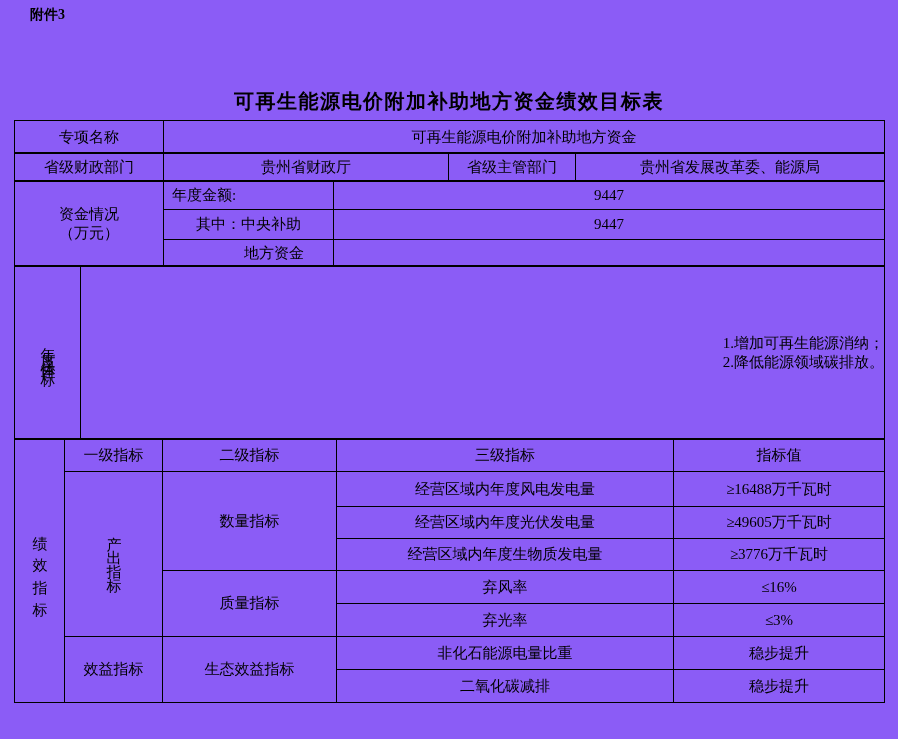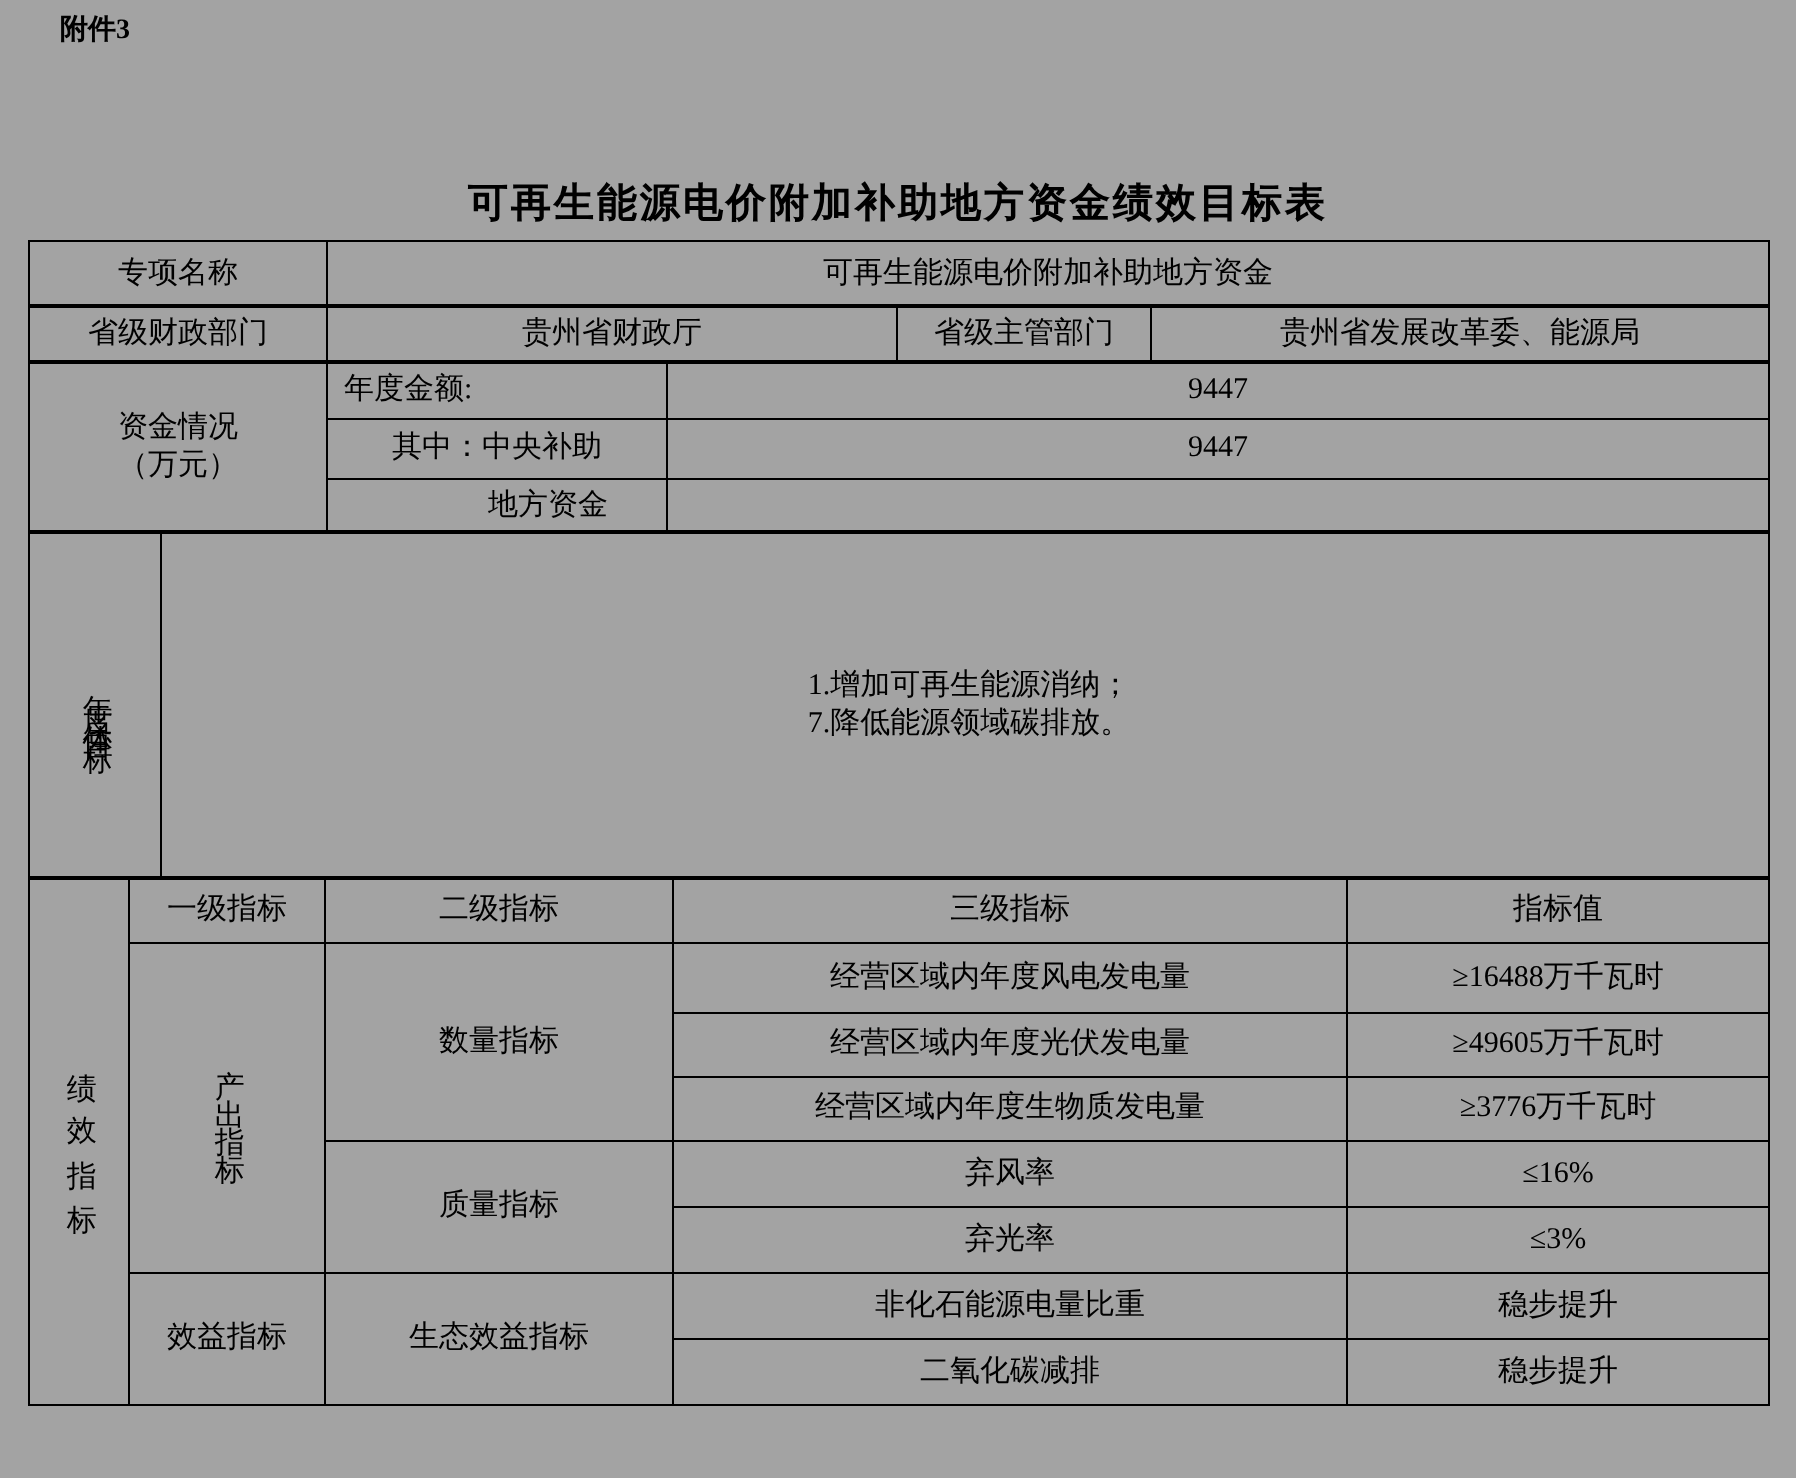--- a/index.html
+++ b/index.html
@@ -1,33 +1,33 @@
 <!DOCTYPE html>
 <html><head>
 <meta charset="utf-8">
 <style>
   html,body{margin:0;padding:0;background:#ffffff;}
   .page{
-    position:relative;width:898px;height:739px;background:#a3a3a3;overflow:hidden;
+    position:relative;width:898px;height:739px;background:#8b5cf6;overflow:hidden;
     font-family:"Liberation Serif","DejaVu Serif",serif;color:#000;
   }
   .attachment{position:absolute;left:30px;top:6px;font-size:14px;font-weight:bold;}
   .doc-title{position:absolute;left:0;top:40px;width:898px;text-align:center;
     font-size:20px;font-weight:bold;letter-spacing:1.5px;margin-top:48px;}
   .doc-subtitle{position:absolute;left:0;top:77px;width:898px;text-align:center;font-size:13px;}
   .table-wrap{position:absolute;left:14px;top:120px;width:870px;}
   table{border-collapse:collapse;table-layout:fixed;width:870px;}
   table + table{margin-top:-2px;}
   td{border:1.5px solid #000;padding:0;text-align:center;vertical-align:middle;
      font-size:15px;line-height:1.25;overflow:hidden;}
   .h32 td{height:32px;} .h30 td{height:30px;} .h28 td{height:28px;}
   .h29 td{height:29px;} .h26 td{height:26px;} .h34 td{height:34px;} .h31 td{height:31px;}
   .left{text-align:left;}
   .pad8{padding-left:8px;} .pad32{padding-left:32px;} .pad80{padding-left:80px;}
-  .goal-cell{text-align:center;padding-left:4px;}
+  .goal-cell{text-align:right;padding-left:4px;}
   .goal-cell .goal-line{font-size:15px;line-height:19px;}
   .vtext{writing-mode:vertical-rl;text-orientation:upright;display:inline-block;}
   .vt-goal{letter-spacing:5px;}
   .vt-perf{letter-spacing:22px;}
   .vt-output{letter-spacing:14px;}
   .two-line div{line-height:19px;}
 </style>
 </head>
 <body>
 
@@ -99,21 +99,21 @@
           <col style="width:66px">
           <col style="width:804px">
         </colgroup>
       <tbody>
           <tr>
         <td style="height:173px">
           <span class="vtext vt-goal">年度总体目标</span>
         </td>
         <td class="goal-cell">
           <div class="goal-line">1.增加可再生能源消纳；</div>
-          <div class="goal-line">7.降低能源领域碳排放。</div>
+          <div class="goal-line">2.降低能源领域碳排放。</div>
         </td>
       </tr>
     </tbody>
       </table>
 
     <table>
       <colgroup>
           <col style="width:50px">
           <col style="width:98px">
           <col style="width:174px">

